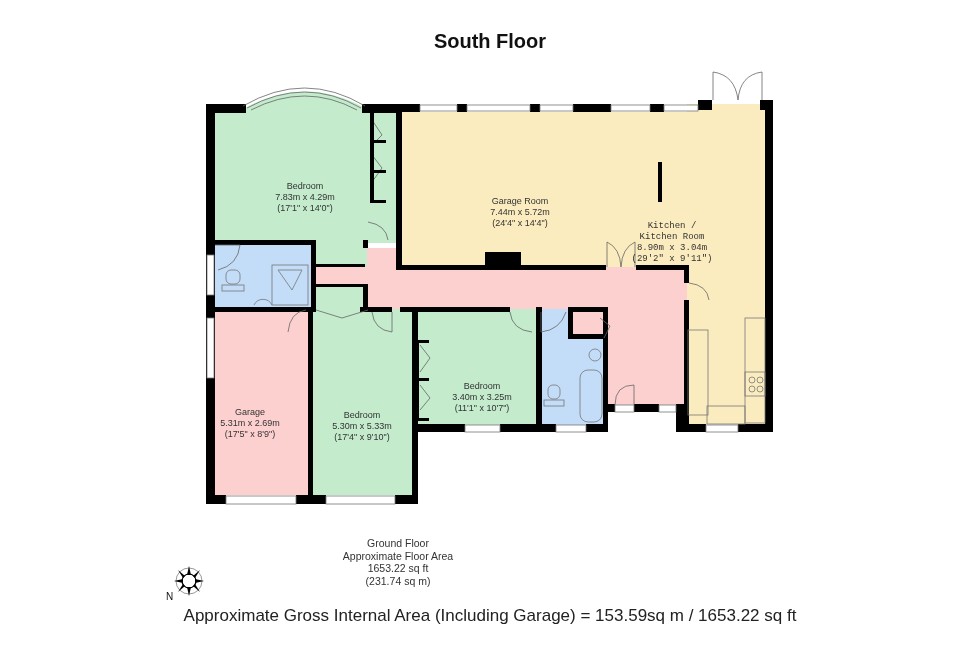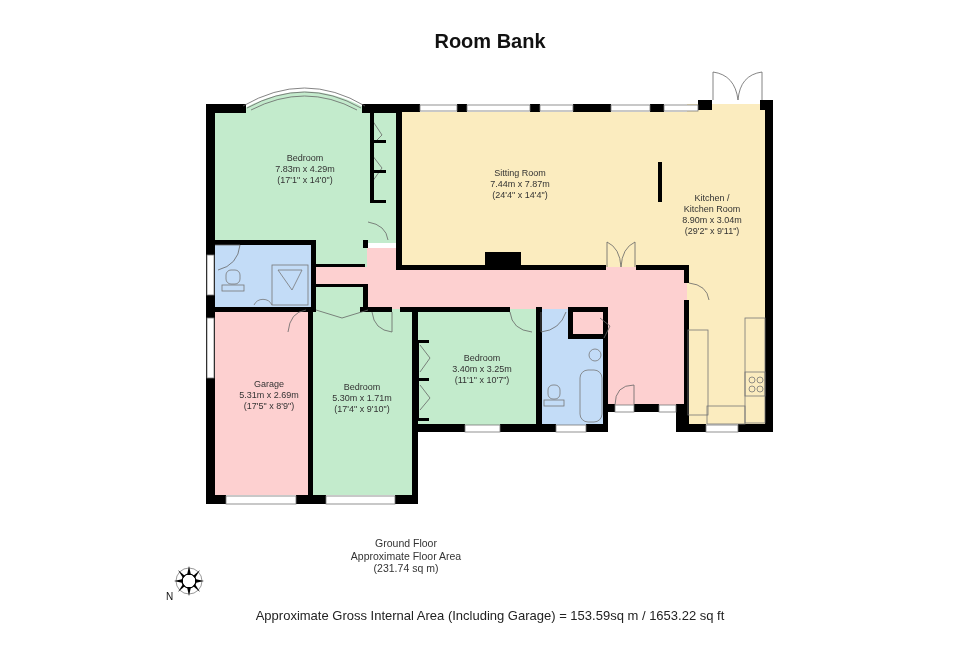--- a/index.html
+++ b/index.html
@@ -1,30 +1,30 @@
 <!DOCTYPE html>
 <html><head>
 <meta charset="utf-8">
 <style>
   html, body { margin: 0; padding: 0; background: #ffffff; }
   body { width: 980px; height: 653px; position: relative; overflow: hidden; font-family: "Liberation Sans", sans-serif; color: #222; }
   .title { position: absolute; left: 0; width: 980px; top: 30px; text-align: center; font-weight: bold; font-size: 20px; color: #111; }
   svg.plan { position: absolute; left: 0; top: 0; }
-  .room-label { position: absolute; text-align: center; font-size: 9px; line-height: 11px; color: #333; white-space: nowrap; transform: translateX(-50%); }
+  .room-label { position: absolute; text-align: center; font-size: 9px; line-height: 11px; color: #333; white-space: nowrap; transform: translateX(-50%); margin-top: 28px; }
   .room-label span { display: block; }
-  .floor-summary { position: absolute; left: 0; width: 796px; top: 537px; text-align: center; font-size: 10.5px; line-height: 12.5px; color: #333; margin-left: 8px; }
+  .floor-summary { position: absolute; left: 0; width: 796px; top: 537px; text-align: center; font-size: 10.5px; line-height: 12.5px; color: #333; }
   .floor-summary span { display: block; }
-  .footer { position: absolute; left: 0; width: 980px; top: 608px; text-align: center; font-size: 13px; line-height: 16px; color: #222; }
+  .footer { position: absolute; left: 0; width: 980px; top: 608px; text-align: center; font-size: 17px; line-height: 16px; color: #222; }
   .footer span { display: block; }
   .compass { position: absolute; left: 160px; top: 562px; width: 50px; height: 45px; }
 </style>
 </head>
 <body>
 
-<div class="title">Room Bank</div>
+<div class="title">South Floor</div>
 
 <svg class="plan" width="980" height="653" viewBox="0 0 980 653">
 
   <g>
     <rect x="215" y="108" width="182" height="135" fill="#c3ebcc"></rect>
     <path d="M245 108 Q 305 75 365 108 Z" fill="#c3ebcc"></path>
   </g>
 
   <rect x="397" y="112" width="290" height="155" fill="#fbecbf"></rect>
 
@@ -192,49 +192,50 @@
     <circle cx="760" cy="389" r="3"></circle>
   </g>
 </svg>
 
 <div class="room-label" style="left:305px; top:153px;">
   <span>Bedroom</span>
   <span>7.83m x 4.29m</span>
   <span>(17'1" x 14'0")</span>
 </div>
 <div class="room-label" style="left:520px; top:168px;">
-  <span>Sitting Room</span>
-  <span>7.44m x 7.87m</span>
+  <span>Garage Room</span>
+  <span>7.44m x 5.72m</span>
   <span>(24'4" x 14'4")</span>
 </div>
-<div class="room-label" style="left:712px; top:193px;">
+<div class="room-label" style="left:672px; top:193px;font-family:Liberation Mono, monospace;">
   <span>Kitchen /</span>
   <span>Kitchen Room</span>
   <span>8.90m x 3.04m</span>
   <span>(29'2" x 9'11")</span>
 </div>
-<div class="room-label" style="left:269px; top:379px;">
+<div class="room-label" style="left:250px; top:379px;">
   <span>Garage</span>
   <span>5.31m x 2.69m</span>
   <span>(17'5" x 8'9")</span>
 </div>
 <div class="room-label" style="left:362px; top:382px;">
   <span>Bedroom</span>
-  <span>5.30m x 1.71m</span>
+  <span>5.30m x 5.33m</span>
   <span>(17'4" x 9'10")</span>
 </div>
 <div class="room-label" style="left:482px; top:353px;">
   <span>Bedroom</span>
   <span>3.40m x 3.25m</span>
   <span>(11'1" x 10'7")</span>
 </div>
 
 <div class="floor-summary">
   <span>Ground Floor</span>
   <span>Approximate Floor Area</span>
+  <span>1653.22 sq ft</span>
   <span>(231.74 sq m)</span>
 </div>
 
 <div class="compass">
   <svg width="50" height="45" viewBox="0 0 50 45">
     <circle cx="29" cy="19" r="7" fill="#fff" stroke="#000" stroke-width="1.2"></circle>
     <circle cx="29" cy="19" r="13" fill="none" stroke="#555" stroke-width="0.6"></circle>
     <polygon points="29,4 31,13 27,13" fill="#000"></polygon>
     <polygon points="29,34 31,25 27,25" fill="#000"></polygon>
     <polygon points="14,19 23,17 23,21" fill="#000"></polygon>

